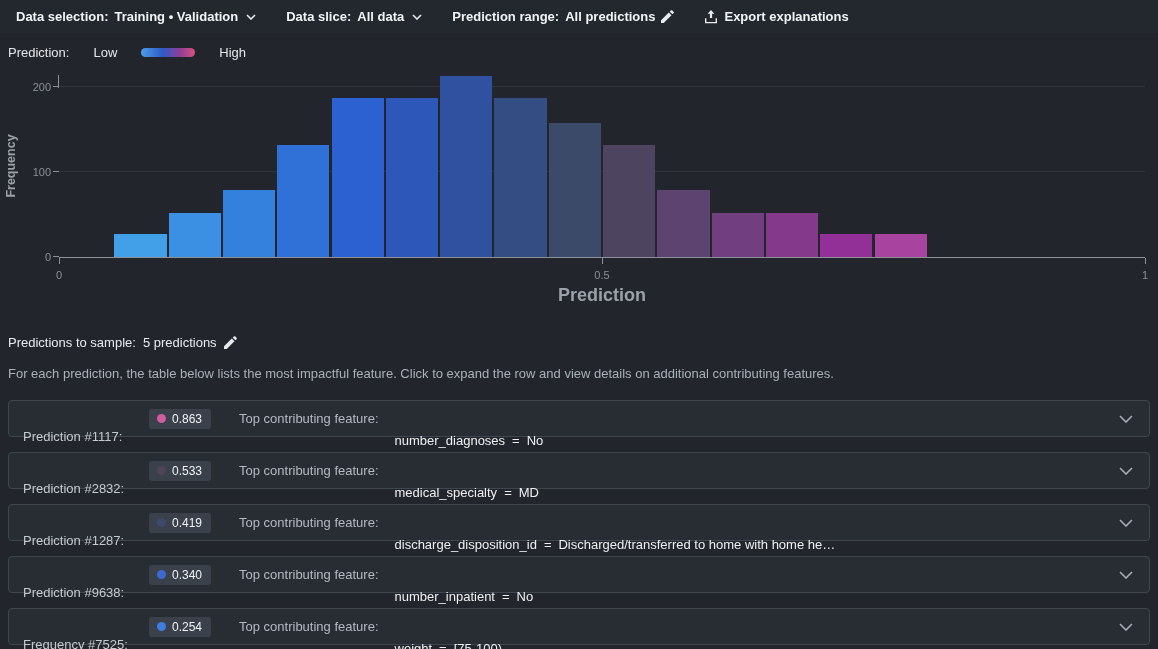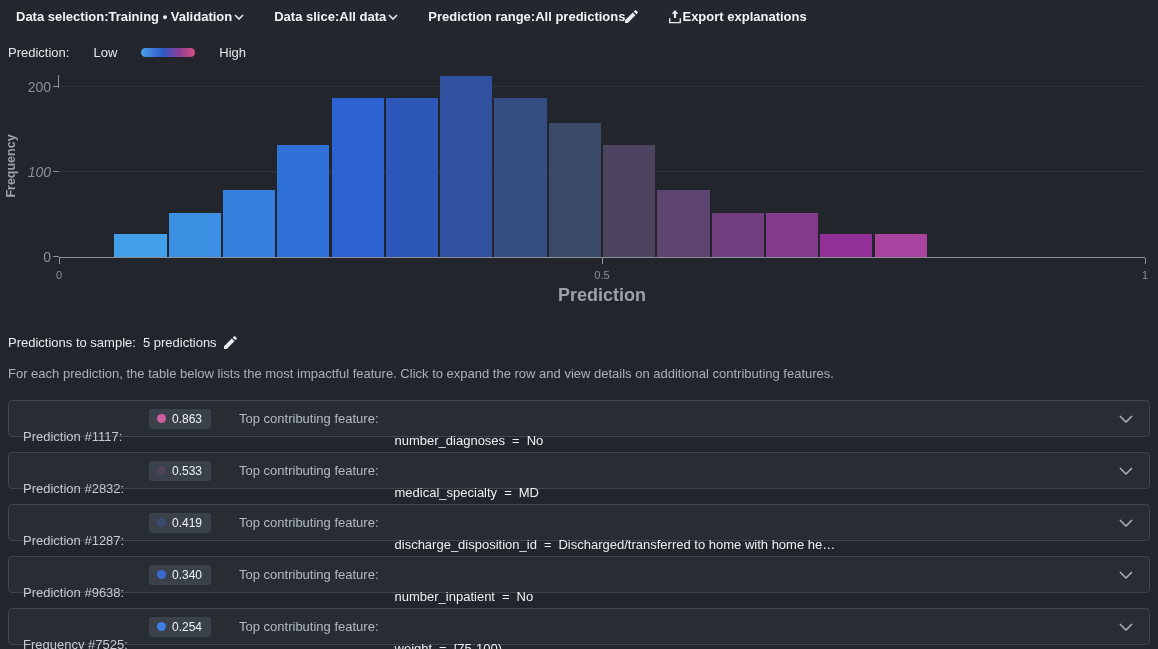--- a/index.html
+++ b/index.html
@@ -8,40 +8,40 @@
     background:#22262c;
     font-family:"Liberation Sans", sans-serif;
     color:#e8eaed;
     font-size:13px;
   }
   
   .topbar {
     height:33px; display:flex; align-items:center;
     padding:0 16px; gap:30px; background:#23282e;
   }
-  .topbar-item { display:flex; align-items:center; gap:0; cursor:pointer; white-space:nowrap; }
+  .topbar-item { display:flex; align-items:center; gap:6px; cursor:pointer; white-space:nowrap; }
   .topbar-item b { font-weight:bold; color:#f1f3f5; }
   .topbar-item span { font-weight:bold; color:#f1f3f5; }
   .chev { display:inline-block; margin-left:2px; }
   .icon-svg { display:block; }
   
   .legend-row { display:flex; align-items:center; gap:24px; margin:10px 0 0 8px; height:18px; }
   .legend-row .lbl { color:#e4e6e9; }
   .gradient-pill { width:54px; height:9px; border-radius:5px;
     background:linear-gradient(90deg,#4a9fe8 0%,#2e5ac8 40%,#8f3d96 72%,#d8517f 100%); }
   
   .chart { position:relative; height:232px; margin-top:6px; }
   .plot { position:absolute; left:59px; right:13px; top:8px; height:182px; }
   .plot::after { content:""; position:absolute; left:0; right:0; bottom:-1px; height:1px; background:#8b9197; z-index:3; }
   .gridline { position:absolute; left:0; right:0; height:1px; background:rgba(255,255,255,0.07); z-index:0; }
   .bar { position:absolute; bottom:0; z-index:1; }
   .y-tickmark { position:absolute; left:-6px; width:6px; height:1px; background:#8b9197; z-index:3; }
   .axis-stub { position:absolute; left:-1px; top:0; width:1px; height:13px; background:#8b9197; z-index:3; }
   .ylabels { position:absolute; left:0; top:8px; width:51px; height:182px; }
-  .ytick-label { position:absolute; right:0; transform:translateY(50%); color:#8a9096; font-size:14px; }
+  .ytick-label { position:absolute; right:0; transform:translateY(50%); color:#8a9096; font-size:11px; }
   .x-tickmark { position:absolute; bottom:-7px; width:1px; height:6px; background:#8b9197; }
   .xtick-label { position:absolute; bottom:-24px; transform:translateX(-50%); color:#8a9096; font-size:11px; }
   .ylabel-rot { position:absolute; left:4px; top:99px; transform:rotate(-90deg) translateX(-50%); transform-origin:left top;
     color:#9aa1a8; font-weight:bold; font-size:12.5px; white-space:nowrap; }
   .xlabel { position:absolute; left:59px; right:13px; top:218px; text-align:center; color:#9aa1a8; font-weight:bold; font-size:18px; }
   
   .sample-row { display:flex; align-items:center; gap:7px; margin:36px 0 0 8px; }
   .sample-row b { font-weight:normal; }
   .desc { margin:16px 0 0 8px; color:#aab0b8; }
   
@@ -107,21 +107,21 @@
   <span class="lbl">Prediction:</span>
   <span class="lbl">Low</span>
   <span class="gradient-pill"></span>
   <span class="lbl">High</span>
 </div>
 
 <div class="chart">
   <div class="ylabel-rot">Frequency</div>
   <div class="ylabels">
       <div class="ytick-label" style="bottom: 0%;">0</div>
-      <div class="ytick-label" style="bottom: 46.729%; font-style: italic;">100</div>
+      <div class="ytick-label" style="bottom: 46.729%;">100</div>
       <div class="ytick-label" style="bottom: 93.4579%;">200</div>
     </div>
   <div class="plot">
     <div class="axis-stub"></div>
   <div class="y-tickmark" style="bottom: 0%;"></div>
       <div class="gridline" style="bottom: 46.729%;"></div>
       <div class="y-tickmark" style="bottom: 46.729%;"></div>
       <div class="gridline" style="bottom: 93.4579%;"></div>
       <div class="y-tickmark" style="bottom: 93.4579%;"></div>
       <div class="x-tickmark" style="left: 0%;"></div>

